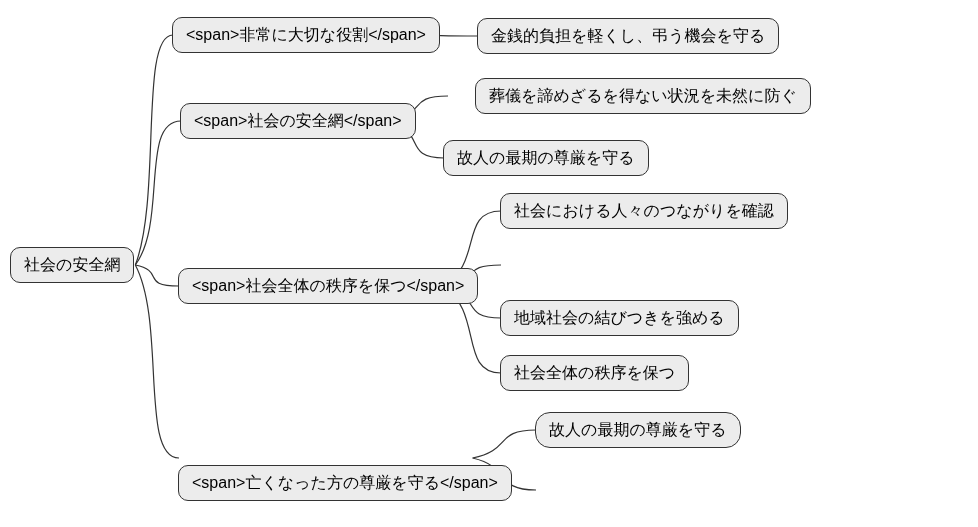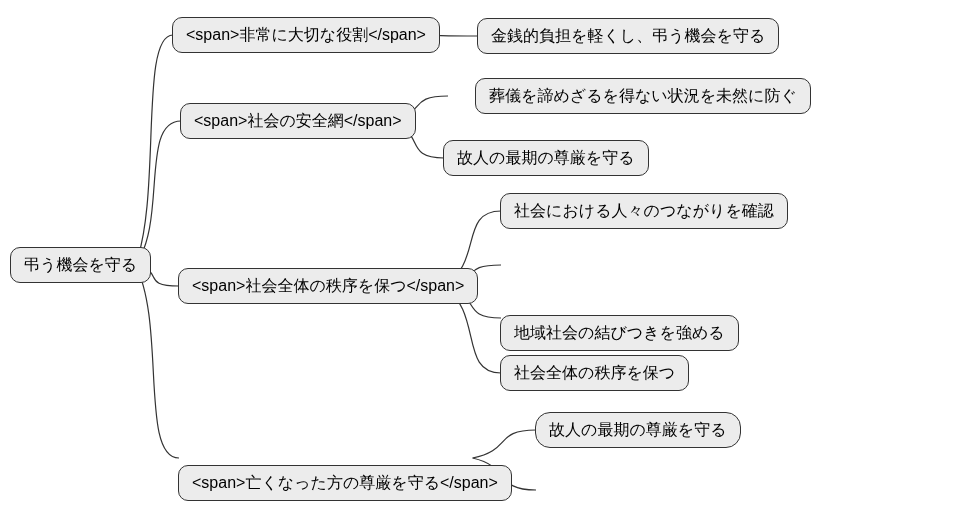--- a/index.html
+++ b/index.html
@@ -49,29 +49,29 @@
       <path d="M135.328125,265 C165.8984375,271.3 139.6953125,286 179,286" fill="none" stroke="#333333" stroke-width="1.2"></path>
       <path d="M443.296875,286 C483.296875,263.5 459,211 501,211" fill="none" stroke="#333333" stroke-width="1.2"></path>
       <path d="M443.296875,286 C483.296875,279.7 459,265 501,265" fill="none" stroke="#333333" stroke-width="1.2"></path>
       <path d="M443.296875,286 C483.296875,295.6 459,318 501,318" fill="none" stroke="#333333" stroke-width="1.2"></path>
       <path d="M443.296875,286 C483.296875,312.1 459,373 501,373" fill="none" stroke="#333333" stroke-width="1.2"></path>
       <path d="M135.328125,265 C165.8984375,322.9 139.6953125,458 179,458" fill="none" stroke="#333333" stroke-width="1.2"></path>
       <path d="M472.609375,458 C512.609375,449.6 494,430 536,430" fill="none" stroke="#333333" stroke-width="1.2"></path>
       <path d="M472.609375,458 C512.609375,467.6 494,490 536,490" fill="none" stroke="#333333" stroke-width="1.2"></path>
     </svg>
 
-  <div class="node" style="left:10px;  top:247px;">弔う機会を守る</div>
+  <div class="node" style="left:10px;  top:247px;">社会の安全網</div>
 
   <div class="node" style="left:172px; top:17px;">&lt;span&gt;非常に大切な役割&lt;/span&gt;</div>
   <div class="node" style="left:477px; top:18px;">金銭的負担を軽くし、弔う機会を守る</div>
 
   <div class="node" style="left:180px; top:103px;">&lt;span&gt;社会の安全網&lt;/span&gt;</div>
   <div class="node" style="left:447px; top:78px;margin-left:28px;">葬儀を諦めざるを得ない状況を未然に防ぐ</div>
   <div class="node" style="left:443px; top:140px;">故人の最期の尊厳を守る</div>
 
   <div class="node" style="left:178px; top:268px;">&lt;span&gt;社会全体の秩序を保つ&lt;/span&gt;</div>
   <div class="node" style="left:500px; top:193px;">社会における人々のつながりを確認</div>
-  <div class="node" style="left:500px; top:300px;margin-top:15px;">地域社会の結びつきを強める</div>
+  <div class="node" style="left:500px; top:300px;">地域社会の結びつきを強める</div>
   <div class="node" style="left:500px; top:355px;">社会全体の秩序を保つ</div>
 
   <div class="node" style="left:178px; top:465px;">&lt;span&gt;亡くなった方の尊厳を守る&lt;/span&gt;</div>
   <div class="node" style="left:535px; top:412px;border-radius:15px;">故人の最期の尊厳を守る</div>
 </div>
 
 </body></html>

